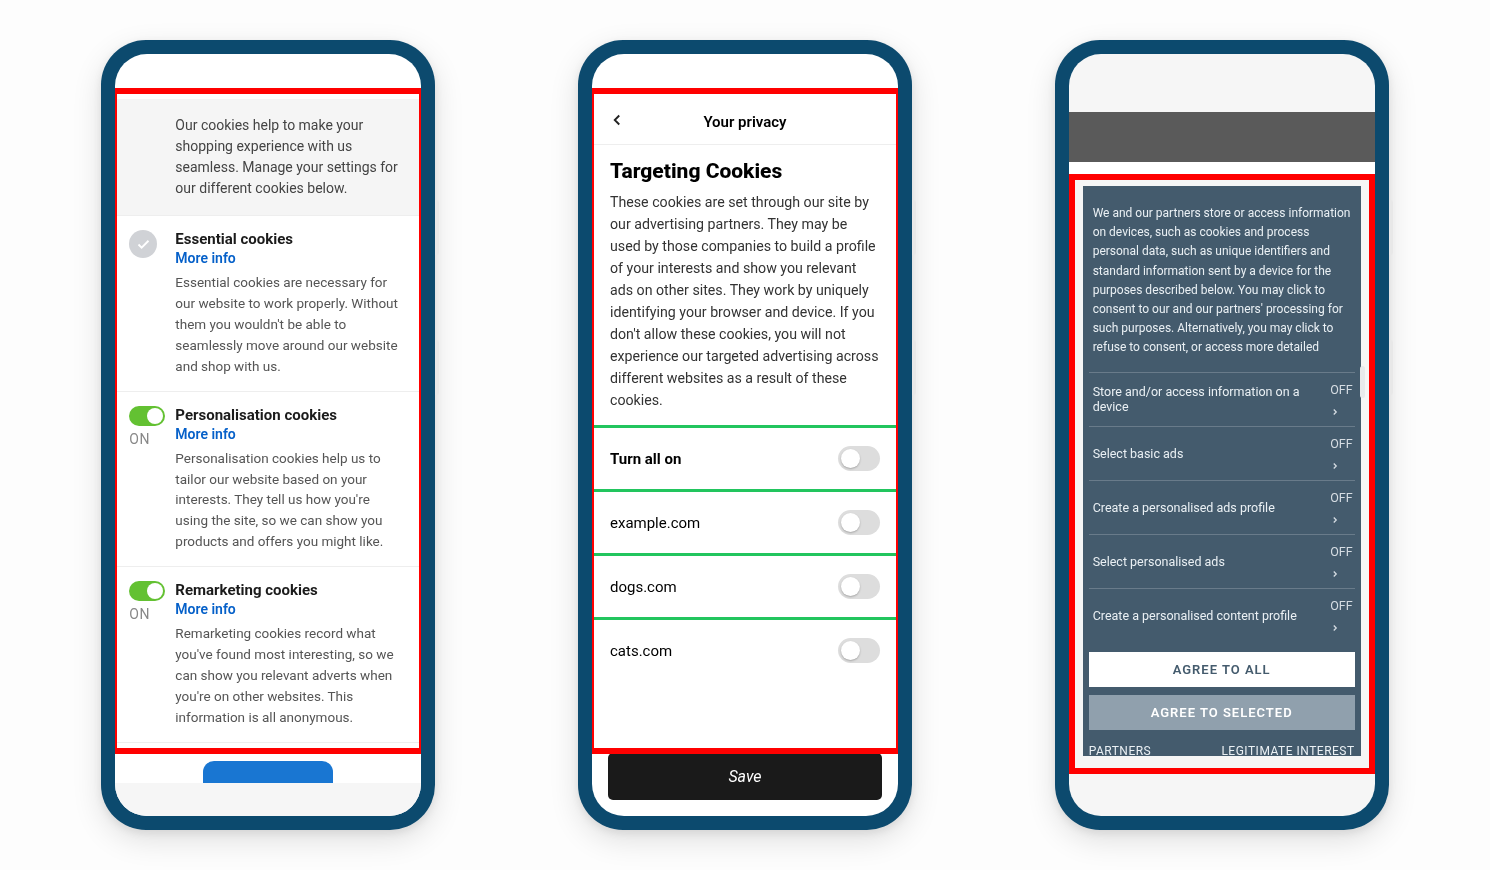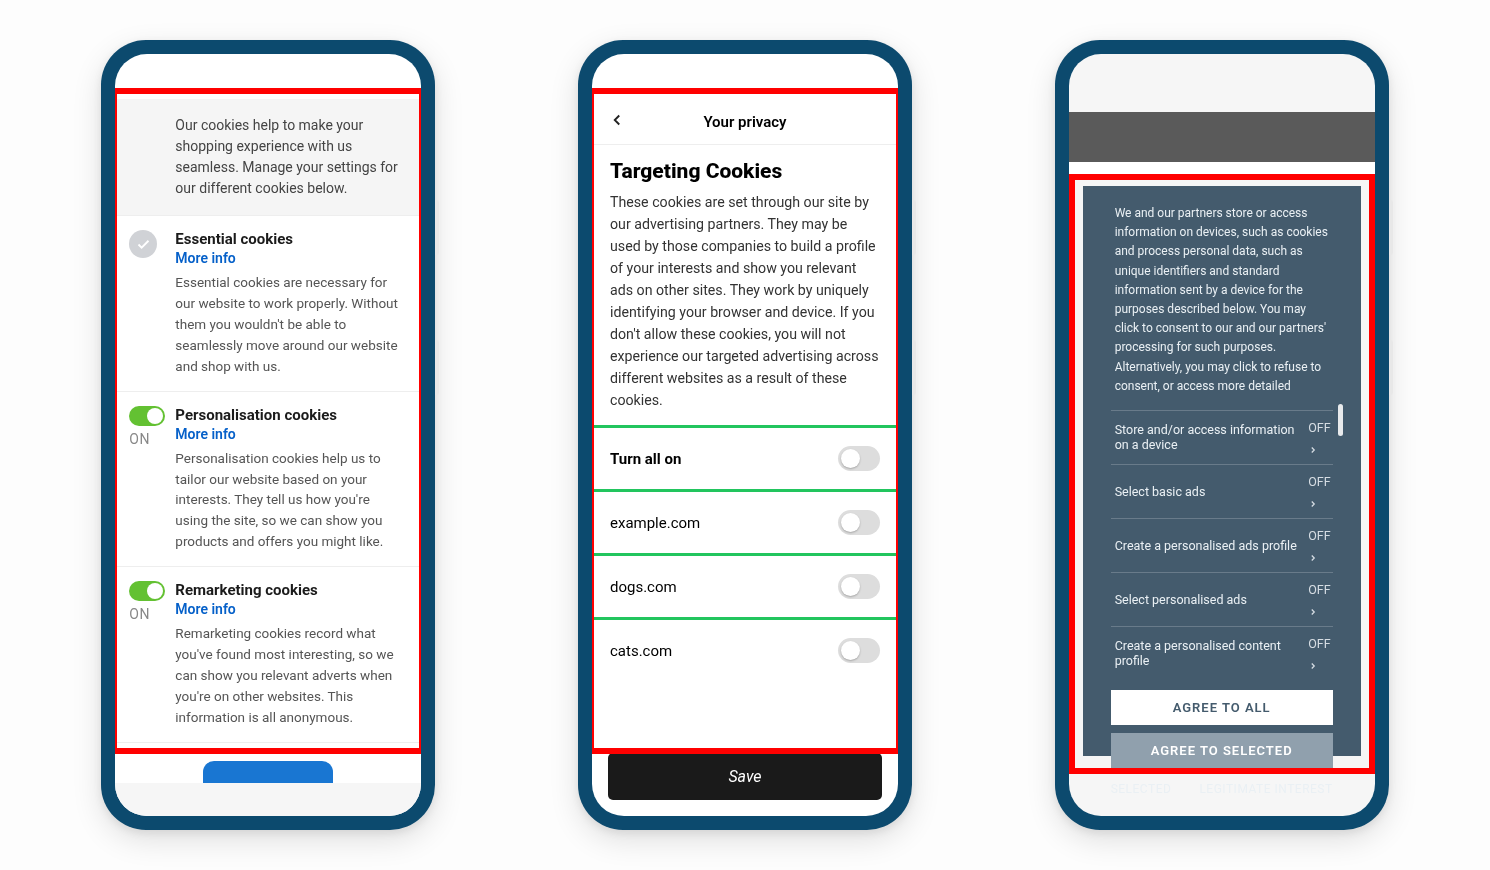--- a/index.html
+++ b/index.html
@@ -213,21 +213,21 @@
   .p3-bar1 { position:absolute; top:58px; left:0; right:0; height:50px; background:#5a5a5a; }
   .p3-bar2 { position:absolute; top:108px; left:0; right:0; height:12px; background:#fff; }
   .p3-panel {
     position: absolute;
     top: 132px;
     left: 14px;
     right: 14px;
     bottom: 60px;
     background: #445b6d;
     color: #eaf0f4;
-    padding: 18px 28px 12px;
+    padding: 18px 6px 12px;
     font-size: 12px;
   }
   .p3-intro { line-height: 1.6; padding: 0 4px; }
   .p3-list { margin-top: 14px; position: relative; }
   .p3-item {
     display: flex;
     align-items: center;
     justify-content: space-between;
     border-top: 1px solid rgba(255,255,255,0.2);
     padding: 9px 2px 9px 4px;
@@ -432,18 +432,18 @@
           </span>
         </div>
       </div>
 
       <div class="p3-btns">
         <div class="p3-agree-all">AGREE TO ALL</div>
         <div class="p3-agree-sel">AGREE TO SELECTED</div>
       </div>
 
       <div class="p3-footer">
-        <span>SELECTED</span>
+        <span>PARTNERS</span>
         <span>LEGITIMATE INTEREST</span>
       </div>
     </div>
   </div>
 </div>
 
 </body></html>

